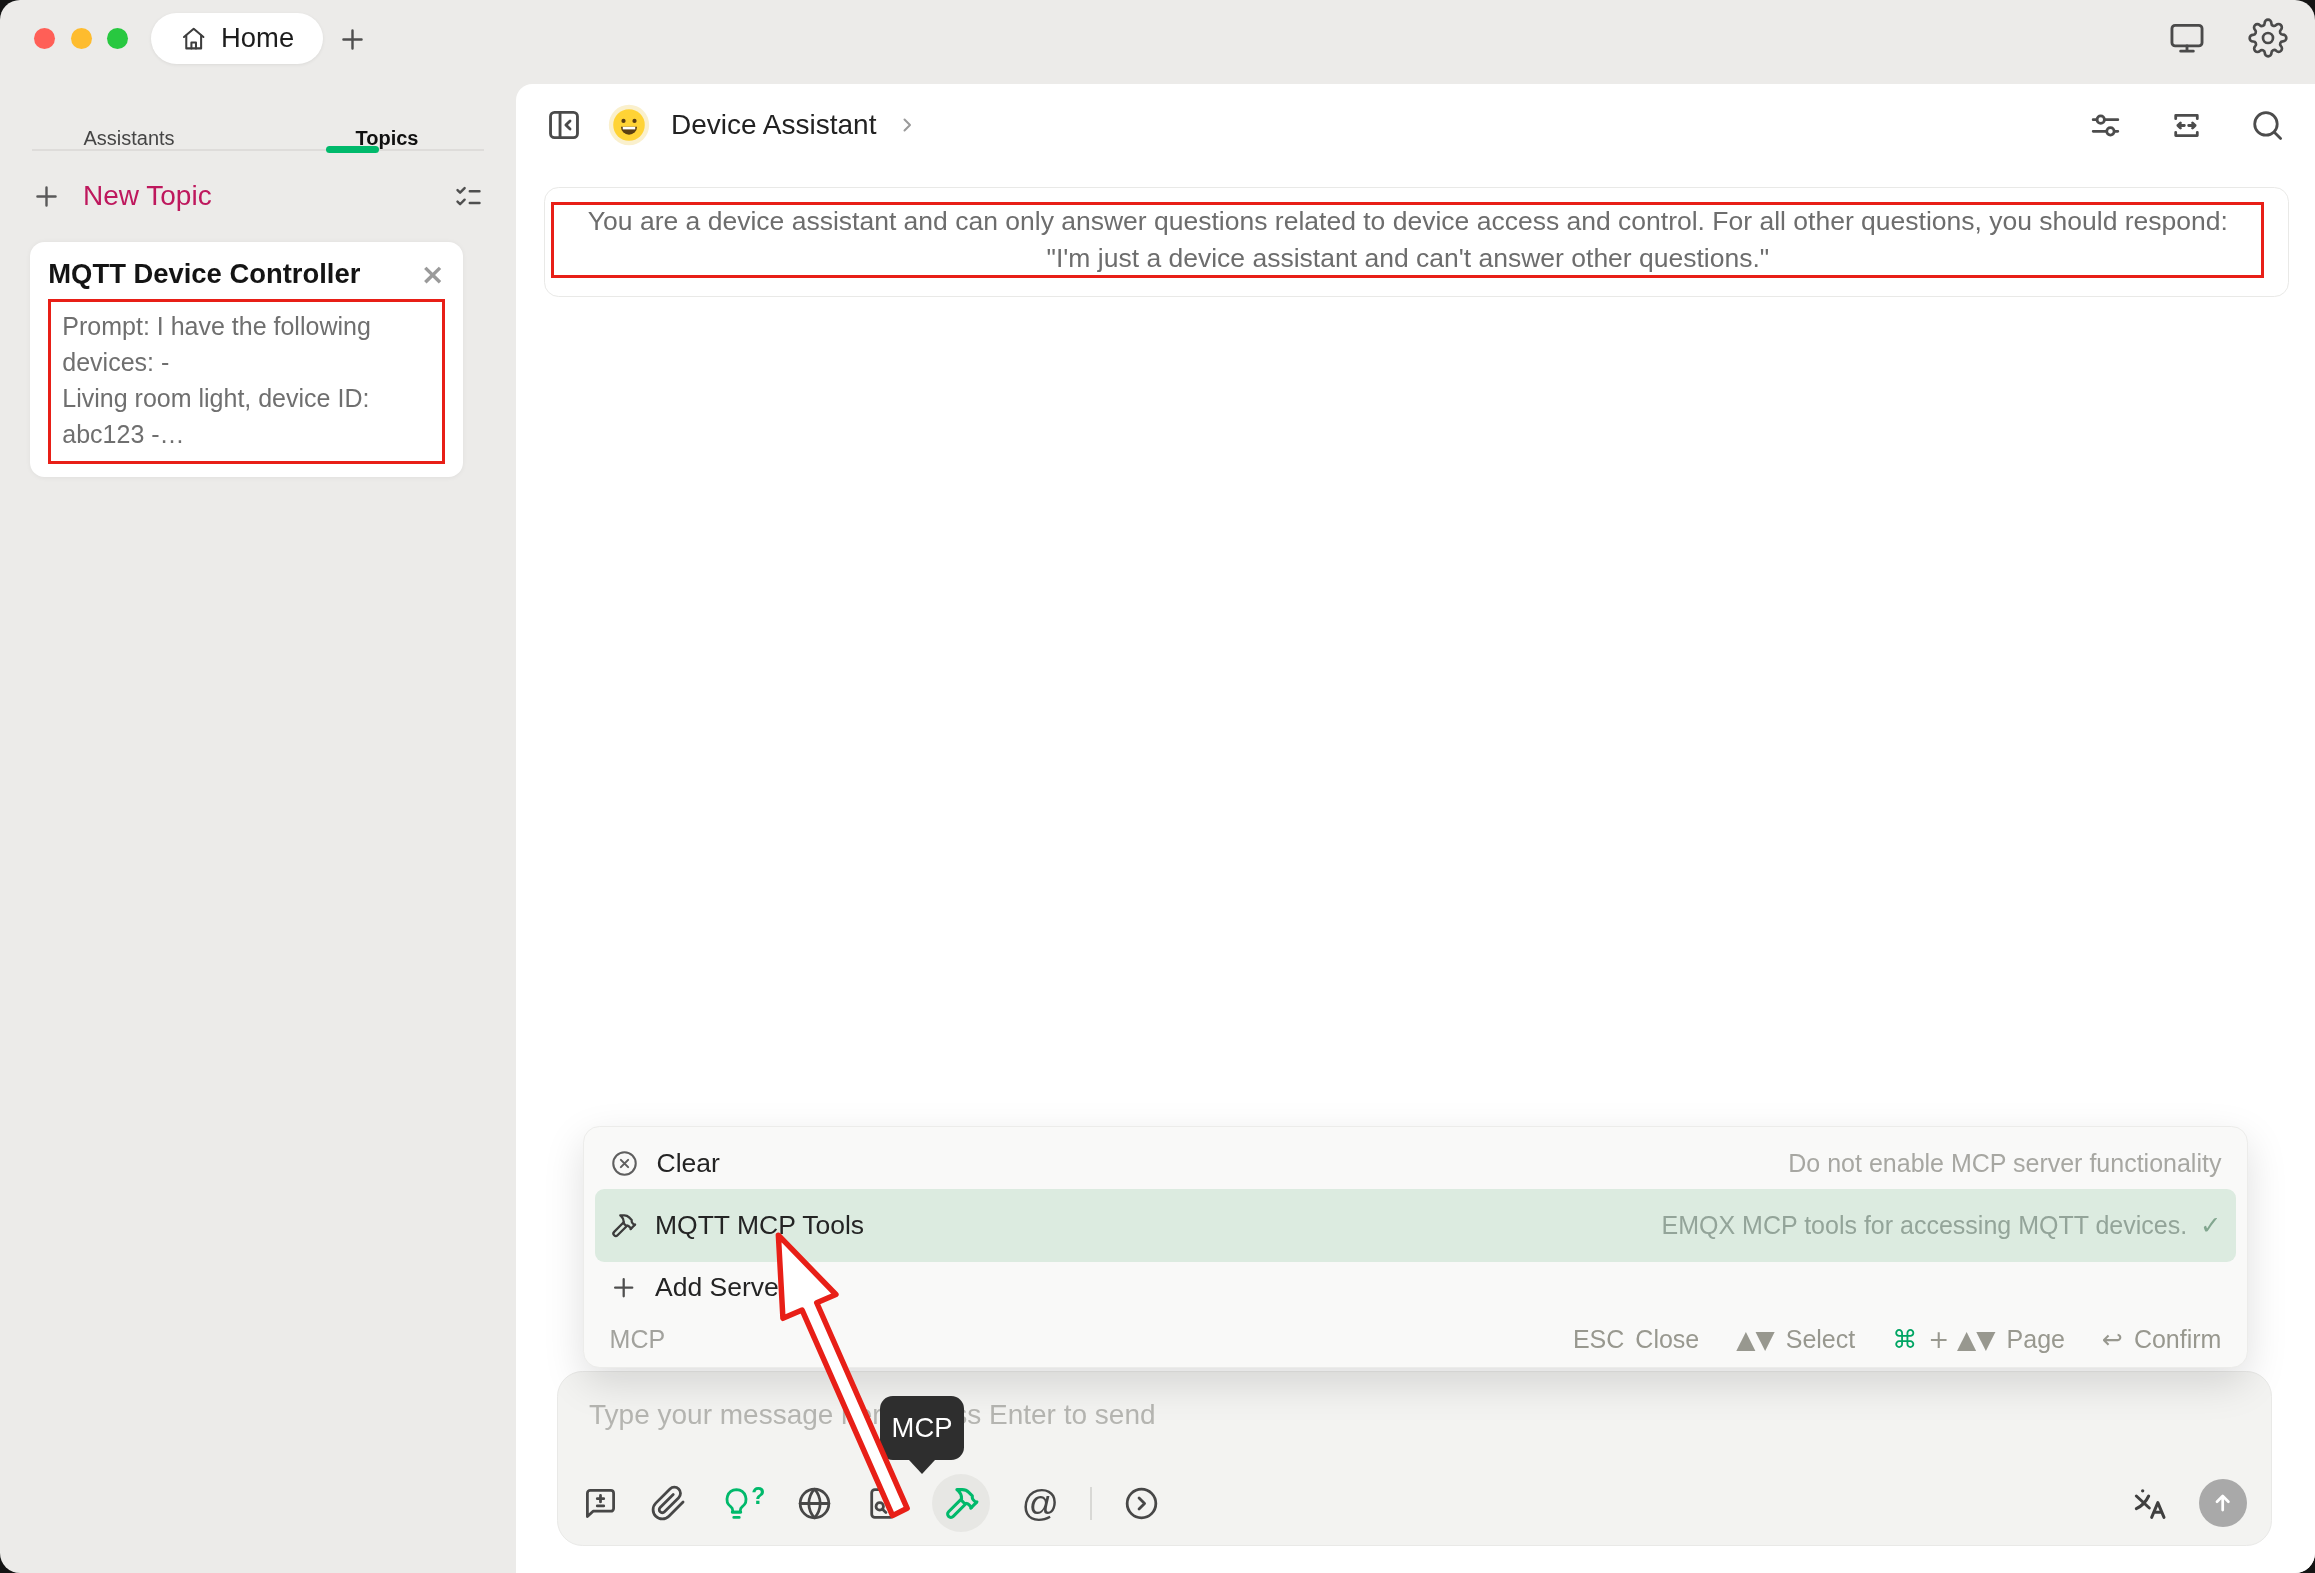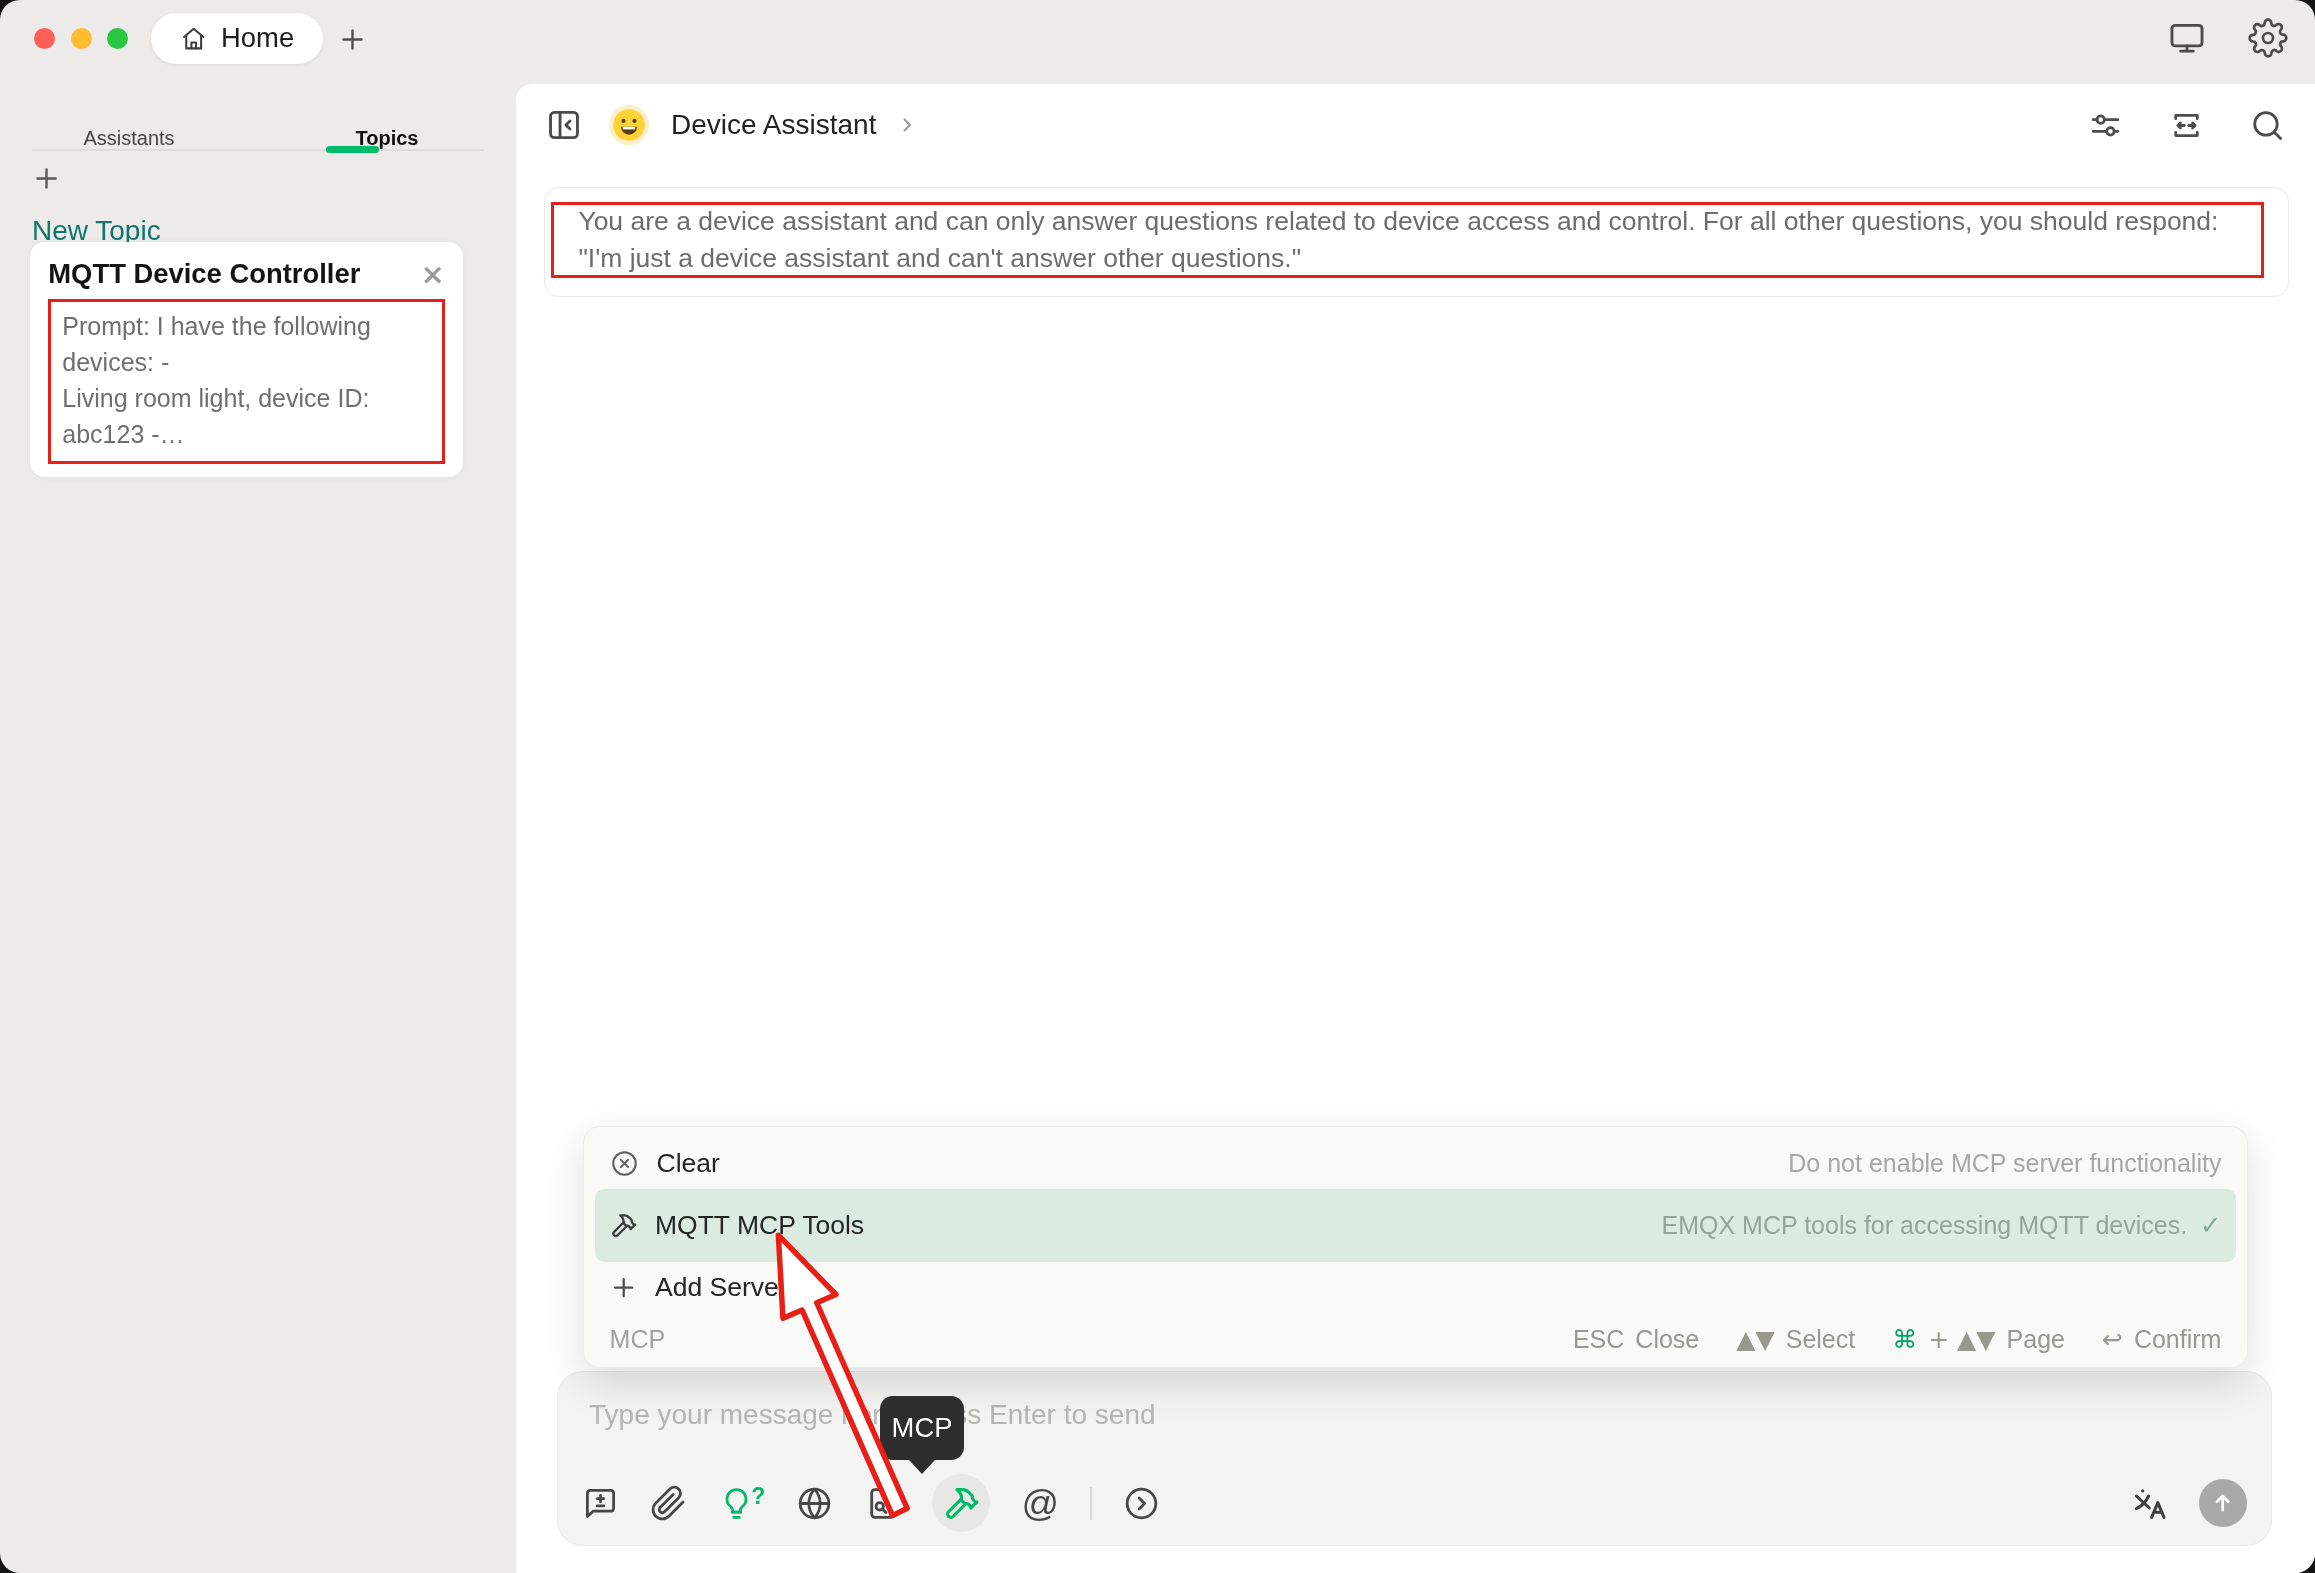--- a/index.html
+++ b/index.html
@@ -19,31 +19,31 @@
   .newtab-btn{position:absolute;left:322px;top:25px;color:#4f4f4f;}
   .tb-right{position:absolute;right:27.4px;top:18.3px;display:flex;gap:42px;color:#4a4a4a;align-items:center;}
 
   
   .sidebar{position:absolute;left:0;top:84px;width:516px;bottom:0;}
   .side-tabs{display:flex;height:66px;align-items:flex-end;font-size:20px;}
   .side-tab{flex:1;text-align:center;color:#454545;}
   .side-tab.active{font-weight:700;color:#101010;}
   .tab-track{position:absolute;left:32px;right:32px;top:65px;height:1.8px;background:#dedcda;}
   .tab-indicator{position:absolute;left:326px;top:62px;width:53px;height:7.3px;border-radius:4.6px;background:#00b96b;}
-  .newtopic{position:absolute;left:32px;right:32px;top:80px;height:64px;display:flex;align-items:flex-start;gap:22px;
-            color:#0f766e;font-size:28px;flex-direction:column;}
+  .newtopic{position:absolute;left:32px;right:32px;top:80px;height:64px;display:flex;align-items:center;gap:22px;
+            color:#be185d;font-size:28px;}
   .newtopic .spacer{flex:1;}
   .topic-card{position:absolute;left:30px;top:158px;width:433px;background:#fff;border-radius:14.6px;
               padding:16.4px 18.3px 12.8px;box-sizing:border-box;box-shadow:0 0.9px 5.5px rgba(0,0,0,.05);}
   .topic-title-row{display:flex;align-items:center;font-size:27.4px;font-weight:600;color:#141414;}
   .topic-close{margin-left:auto;color:#9a9a9a;font-size:29px;line-height:1;}
   .preview-box{margin-top:9.1px;border:3.7px solid #e81f17;padding:5.5px 11px 9.1px;font-size:25px;color:#6f6f6f;line-height:36px;}
 
   
-  .main{position:absolute;left:516px;top:84px;right:0;bottom:0;background:#fff;border-radius:16.4px 0 0 0;}
+  .main{position:absolute;left:516px;top:84px;right:0;bottom:0;background:#fff;border-radius:16.4px 0 0 0;text-align:center;}
   .chat-header{position:absolute;top:0;left:0;right:0;height:82px;display:flex;align-items:center;padding:0 29px;}
   .ch-name{font-size:28px;color:#222;font-weight:500;margin-left:20px;}
   .ch-chev{color:#9a9a9a;margin:0 18.3px;}
   .model-sel{display:flex;align-items:center;gap:14.6px;}
   .ch-model{font-size:28px;color:#222;font-weight:500;}
   .ch-right{margin-left:auto;display:flex;gap:44px;align-items:center;color:#4c4c4c;}
 
   .sysprompt{position:absolute;left:28px;right:25.6px;top:103px;height:110px;border:1.8px solid #e9e9e7;border-radius:14.6px;box-sizing:border-box;}
   .sysprompt-red{position:absolute;left:6.4px;right:24px;top:13.7px;bottom:18.3px;border:3.7px solid #e81f17;
                  display:flex;align-items:center;padding:0 24px;}

